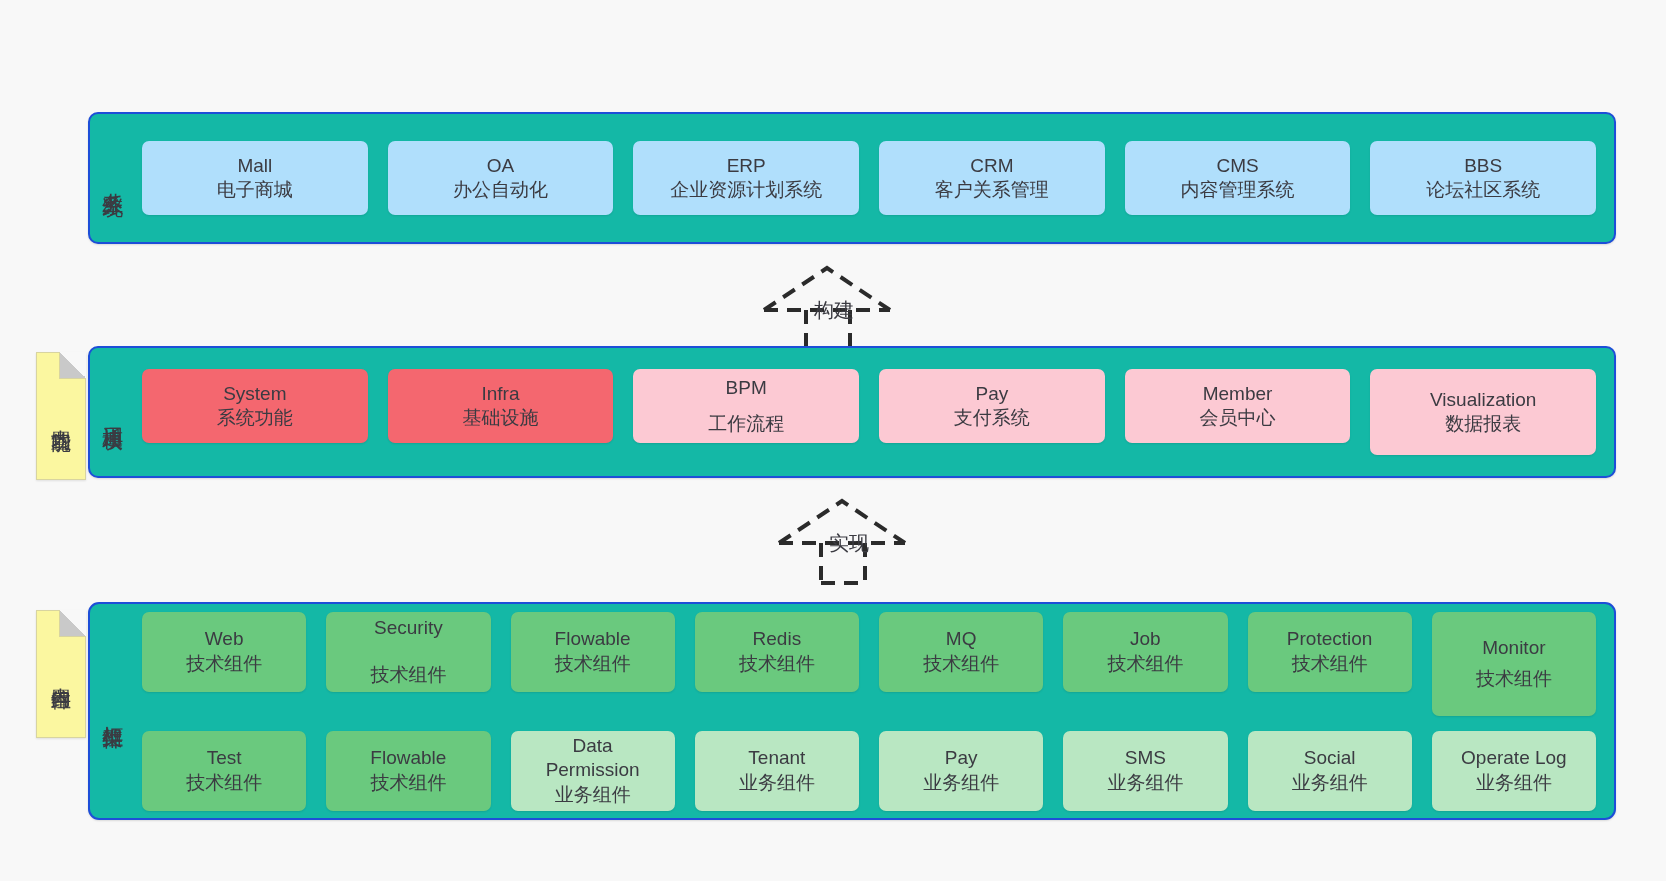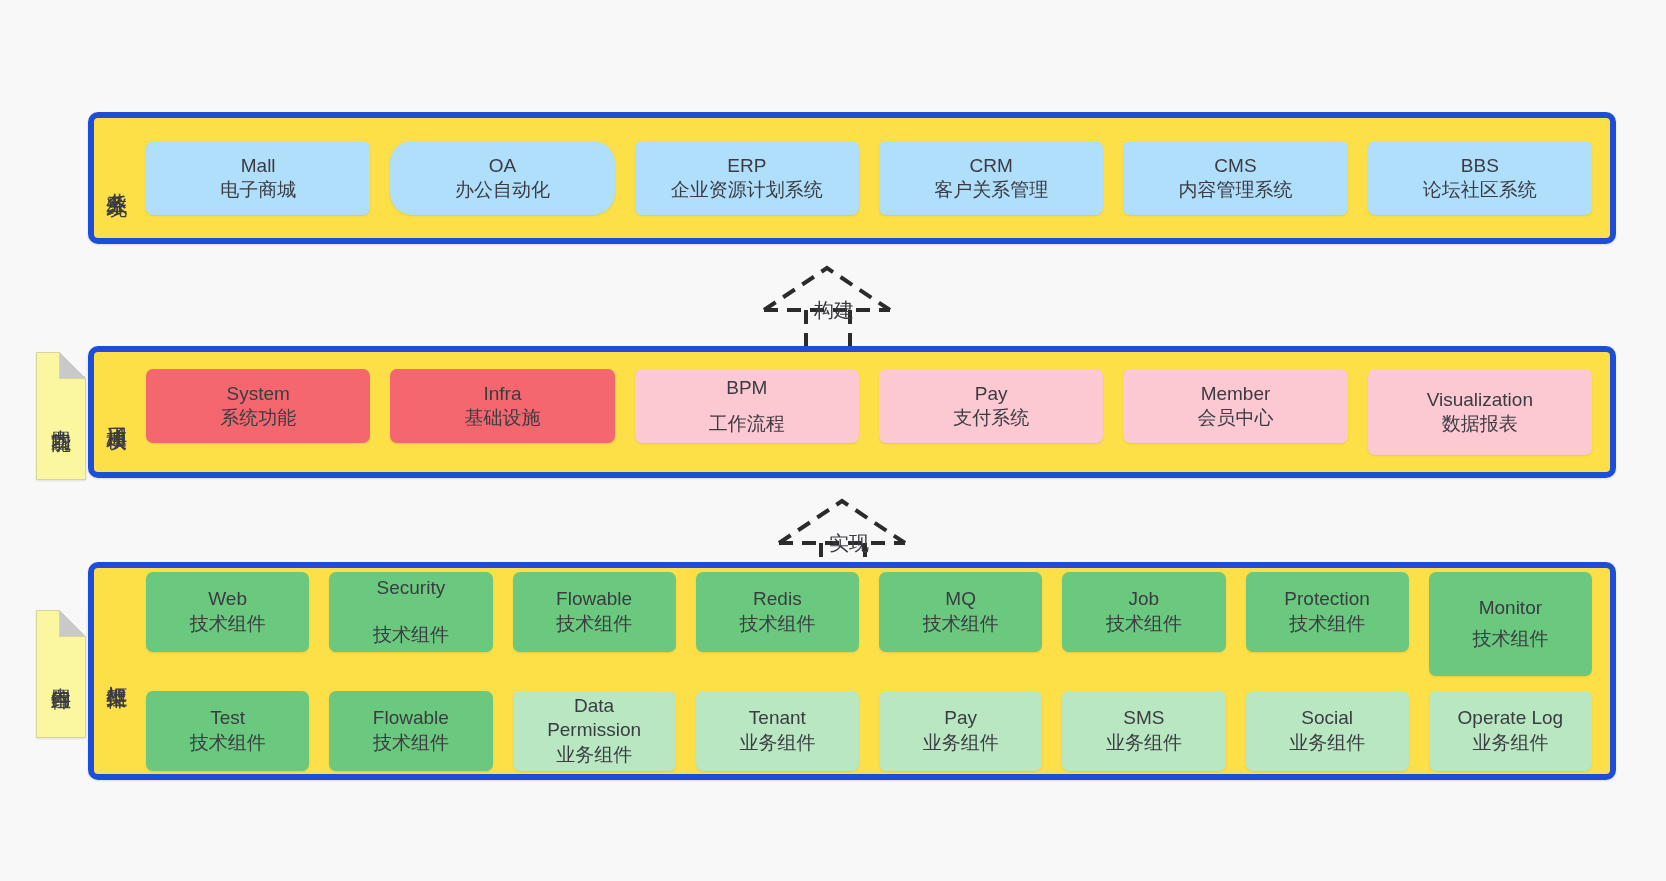--- a/index.html
+++ b/index.html
@@ -17,22 +17,22 @@
   }
 
   #canvas {
     position: absolute;
     inset: 0;
   }
 
   
   .layer {
     position: absolute;
-    background: #fde047;
-    border: 6px solid #1d4ed8;
+    background: #14b8a6;
+    border: 2px solid #1d4ed8;
     border-radius: 10px;
     box-sizing: border-box;
     display: flex;
     align-items: stretch;
     box-shadow: 0 1px 2px rgba(0,0,0,0.12);
   }
 
   .layer-title {
     flex: 0 0 auto;
     width: 46px;
@@ -139,21 +139,21 @@
 <div id="canvas">
 
   <div class="layer" id="layer-business-system" style="left:88px; top:112px; width:1528px; height:132px;">
     <div class="layer-title">业务系统</div>
     <div class="layer-body">
       <div class="row">
         <div class="card h-blue" style="height:74px;">
           <span class="c-title">Mall</span>
           <span class="c-sub">电子商城</span>
         </div>
-        <div class="card h-blue" style="height:74px;border-radius:22px;">
+        <div class="card h-blue" style="height:74px;">
           <span class="c-title">OA</span>
           <span class="c-sub">办公自动化</span>
         </div>
         <div class="card h-blue" style="height:74px;">
           <span class="c-title">ERP</span>
           <span class="c-sub">企业资源计划系统</span>
         </div>
         <div class="card h-blue" style="height:74px;">
           <span class="c-title">CRM</span>
           <span class="c-sub">客户关系管理</span>
@@ -221,21 +221,21 @@
       <path d="M 4 48 L 130 48" fill="none" stroke="#2b2b2b" stroke-width="4" stroke-dasharray="14,9" stroke-linecap="butt"></path>
       <path d="M 46 48 L 46 88 M 90 48 L 90 88 M 46 88 L 90 88" fill="none" stroke="#2b2b2b" stroke-width="4" stroke-dasharray="14,9" stroke-linecap="butt"></path>
     </svg>
     <span class="conn-label" style="left:54px; top:38px;">实现</span>
   </div>
 
   <div class="sticky" style="left:36px; top:610px; width:50px; height:128px;">
     <span>内置组件</span>
   </div>
 
-  <div class="layer" id="layer-framework-component" style="left:88px; top:562px; width:1528px; height:218px;">
+  <div class="layer" id="layer-framework-component" style="left:88px; top:602px; width:1528px; height:218px;border-radius:11px;">
     <div class="layer-title">框架组件</div>
     <div class="layer-body">
 
       <div class="row">
         <div class="card h-green" style="height:80px;">
           <span class="c-title">Web</span>
           <span class="c-sub">技术组件</span>
         </div>
         <div class="card h-green" style="height:80px;gap:23px;">
           <span class="c-title">Security</span>

